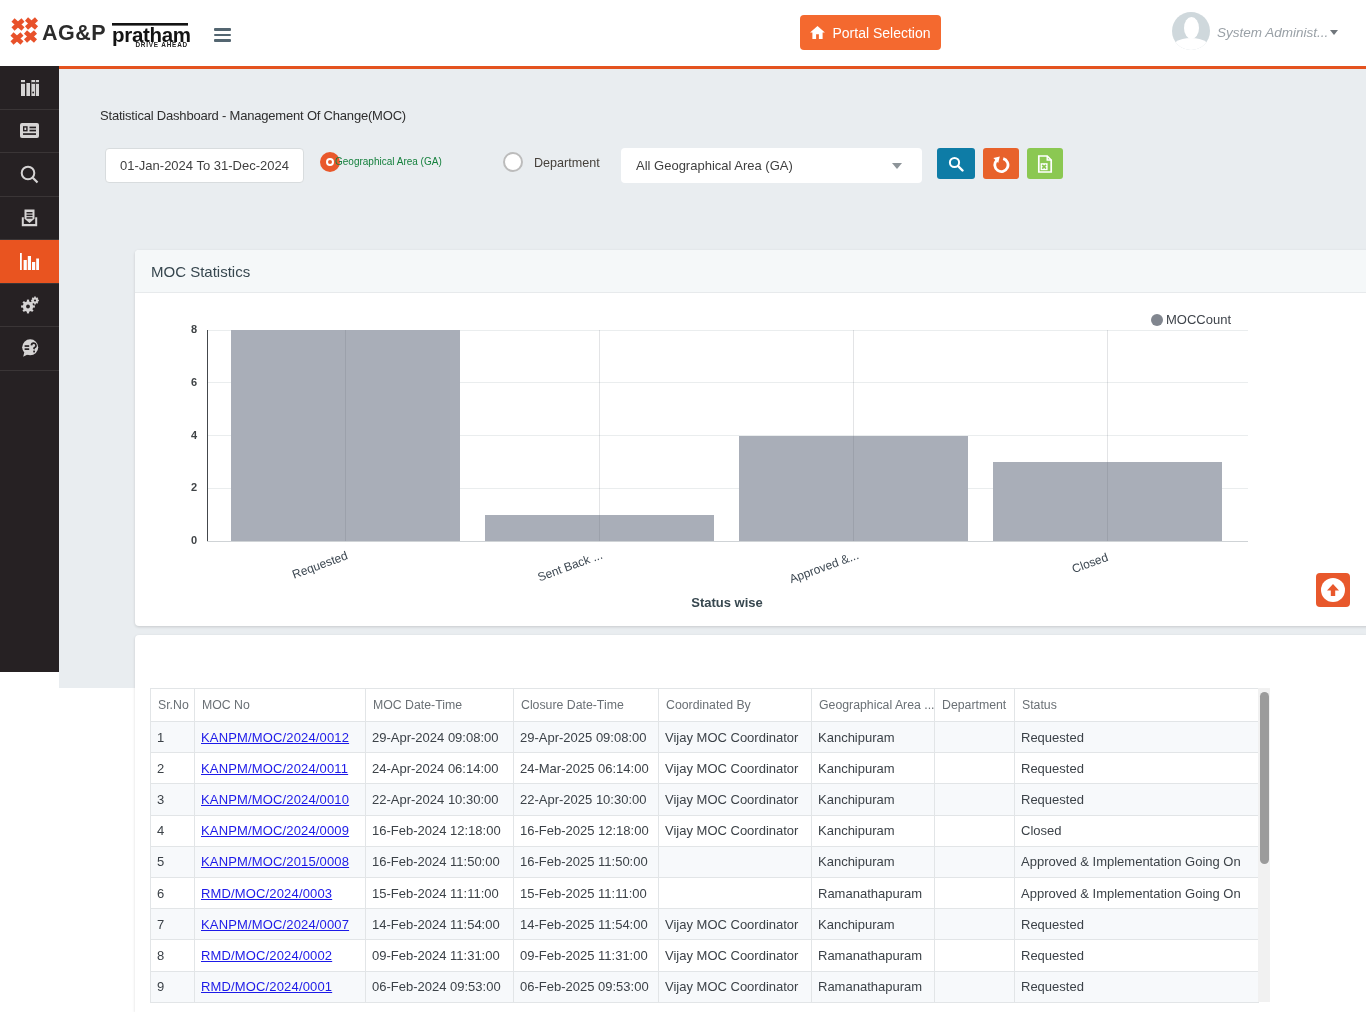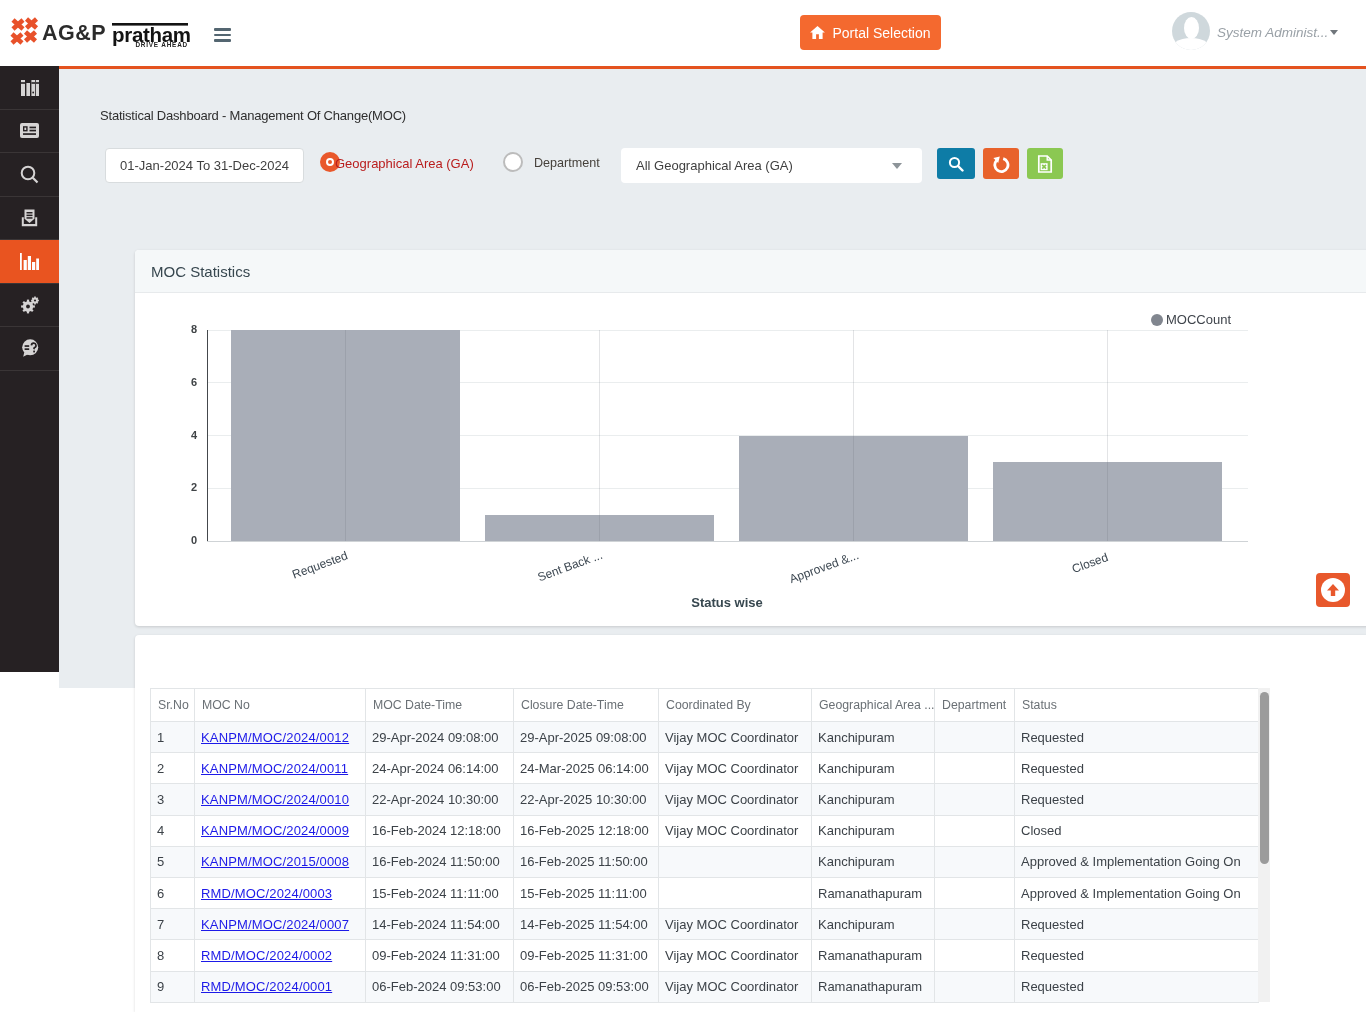--- a/index.html
+++ b/index.html
@@ -47,21 +47,21 @@
 
 
 #dateinput { position:absolute; left:105px; top:148px; width:199px; height:35px; background:#fff;
   border:1px solid #d8dcde; border-radius:4px; display:flex; align-items:center; justify-content:center;
   font-size:13px; color:#3f3f3f; z-index:1; }
 .radio { position:absolute; width:20px; height:20px; border-radius:50%; z-index:1; }
 #radio1 { left:320px; top:152px; background:#e9582b; }
 #radio1 .ring { position:absolute; left:6px; top:6px; width:8px; height:8px; border-radius:50%;
   border:2px solid #fff; background:#e9582b; box-sizing:border-box; }
 #radio2 { left:503px; top:152px; background:#fff; border:2px solid #bcbcbc; }
-#rlabel1 { position:absolute; left:335px; top:156px; font-size:13px; color:#b91c1c; z-index:1; }
+#rlabel1 { position:absolute; left:335px; top:156px; font-size:10px; color:#15803d; z-index:1; }
 #rlabel2 { position:absolute; left:534px; top:156px; font-size:12.6px; color:#46413b; z-index:1; }
 #gaselect { position:absolute; left:621px; top:148px; width:301px; height:35px; background:#fff;
   border-radius:4px; font-size:13px; color:#3f3f3f; display:flex; align-items:center; padding-left:15px; z-index:1; }
 #gaselect .arr { position:absolute; right:20px; top:15px; width:0; height:0;
   border-left:5px solid transparent; border-right:5px solid transparent; border-top:6px solid #8d9499; }
 .fbtn { position:absolute; top:148px; height:31px; border-radius:3px; display:flex;
   align-items:center; justify-content:center; z-index:1; }
 #btnsearch { left:937px; width:38px; background:#0e7ca6; }
 #btnreset { left:983px; width:36px; background:#e8622b; }
 #btnexport { left:1027px; width:36px; background:#8bc852; }

